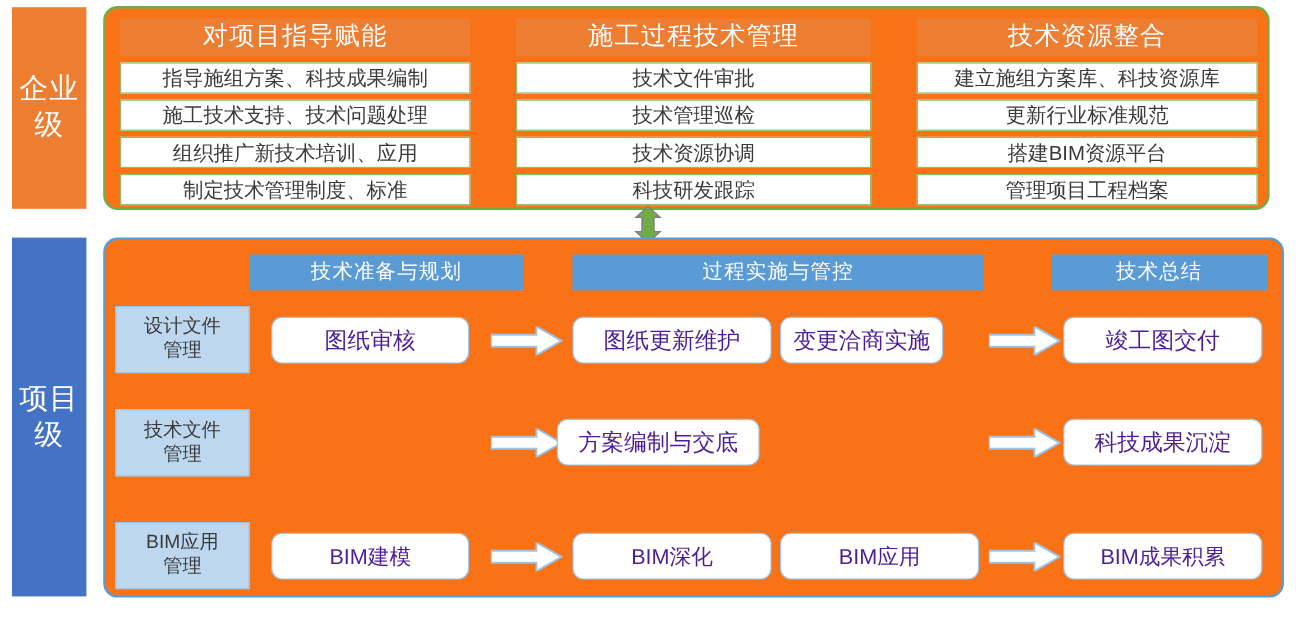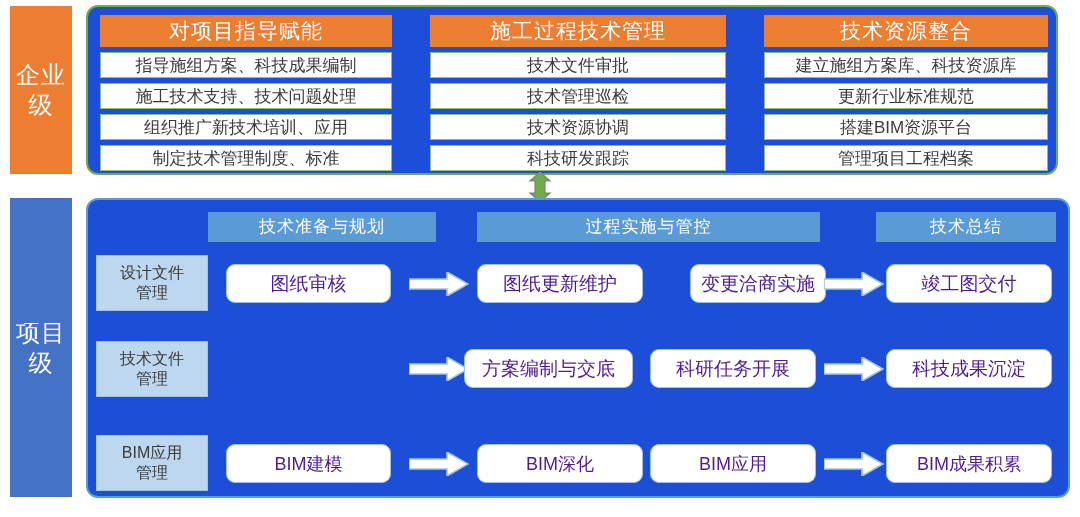--- a/index.html
+++ b/index.html
@@ -22,21 +22,21 @@
     text-align:center;
     letter-spacing:1px;
   }
   #bar-enterprise{left:10px;top:6px;width:62px;height:168px;background:#ED7D31;}
   #bar-project{left:10px;top:198px;width:62px;height:299px;background:#4472C4;}
 
   
   .outer{
     position:absolute;
     border-radius:12px;
-    background:#1d4ed8;
+    background:#f97316;
     box-sizing:border-box;
     padding-left:28px;
   }
   #enterprise-panel{
     left:86px;top:5px;width:972px;height:170px;
     border:2px solid #70AD47;
   }
   #project-panel{
     left:86px;top:198px;width:984px;height:300px;
     border:2px solid #5B9BD5;
@@ -175,42 +175,41 @@
 
   <div class="flow-box" style="left:226px;top:264px;width:165px;height:39px;">图纸审核</div>
 
   <div class="arrow-right" style="left:409px;top:272px;width:60px;height:24px;">
     <svg width="60" height="24" viewBox="0 0 60 24">
       <polygon points="0,7 38,7 38,0 59,12 38,24 38,17 0,17" fill="#ffffff" stroke="#9DC3E6" stroke-width="1.6"></polygon>
     </svg>
   </div>
 
   <div class="flow-box" style="left:477px;top:264px;width:166px;height:39px;">图纸更新维护</div>
-  <div class="flow-box" style="left:650px;top:264px;width:136px;height:39px;margin-left:40px;">变更洽商实施</div>
+  <div class="flow-box" style="left:650px;top:264px;width:136px;height:39px;">变更洽商实施</div>
 
   <div class="arrow-right" style="left:824px;top:272px;width:60px;height:24px;">
     <svg width="60" height="24" viewBox="0 0 60 24">
       <polygon points="0,7 38,7 38,0 59,12 38,24 38,17 0,17" fill="#ffffff" stroke="#9DC3E6" stroke-width="1.6"></polygon>
     </svg>
   </div>
 
   <div class="flow-box" style="left:886px;top:264px;width:166px;height:39px;">竣工图交付</div>
 
   <div class="row-label" style="left:96px;top:341px;width:112px;height:56px;">技术文件
 管理</div>
 
 
   <div class="arrow-right" style="left:409px;top:357px;width:60px;height:24px;">
     <svg width="60" height="24" viewBox="0 0 60 24">
       <polygon points="0,7 38,7 38,0 59,12 38,24 38,17 0,17" fill="#ffffff" stroke="#9DC3E6" stroke-width="1.6"></polygon>
     </svg>
   </div>
 
   <div class="flow-box" style="left:464px;top:349px;width:169px;height:39px;">方案编制与交底</div>
-  <div class="flow-box" style="left:650px;top:349px;width:166px;height:39px;">科研任务开展</div>
 
   <div class="arrow-right" style="left:824px;top:357px;width:60px;height:24px;">
     <svg width="60" height="24" viewBox="0 0 60 24">
       <polygon points="0,7 38,7 38,0 59,12 38,24 38,17 0,17" fill="#ffffff" stroke="#9DC3E6" stroke-width="1.6"></polygon>
     </svg>
   </div>
 
   <div class="flow-box" style="left:886px;top:349px;width:166px;height:39px;">科技成果沉淀</div>
 
   <div class="row-label" style="left:96px;top:435px;width:112px;height:56px;

